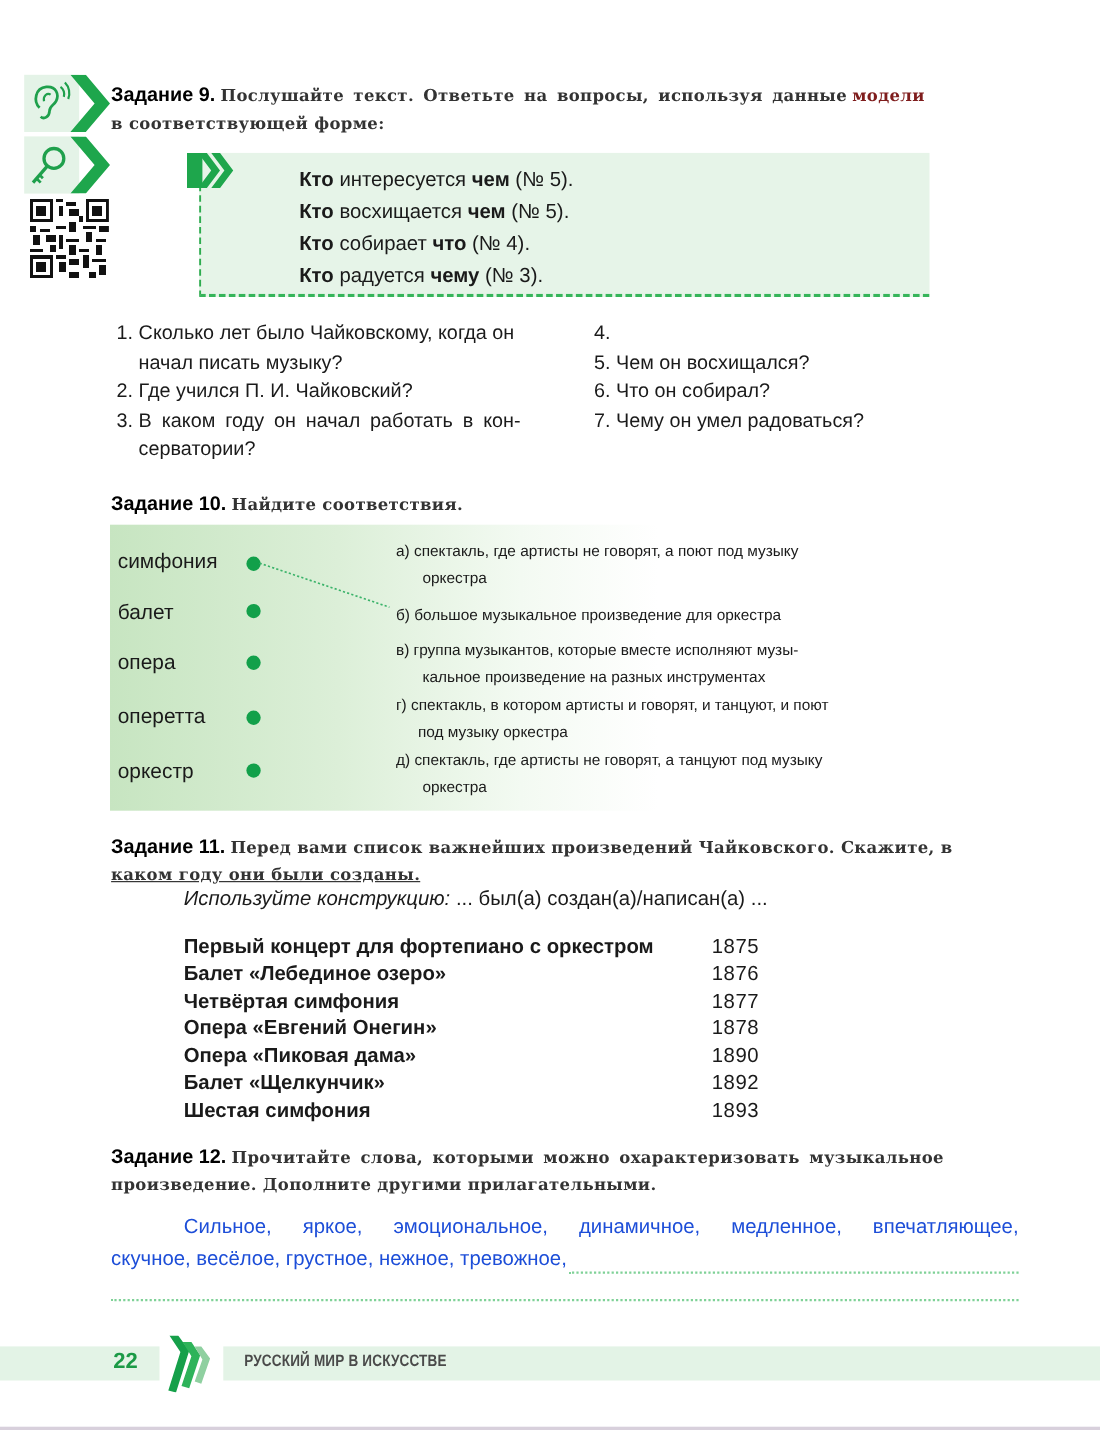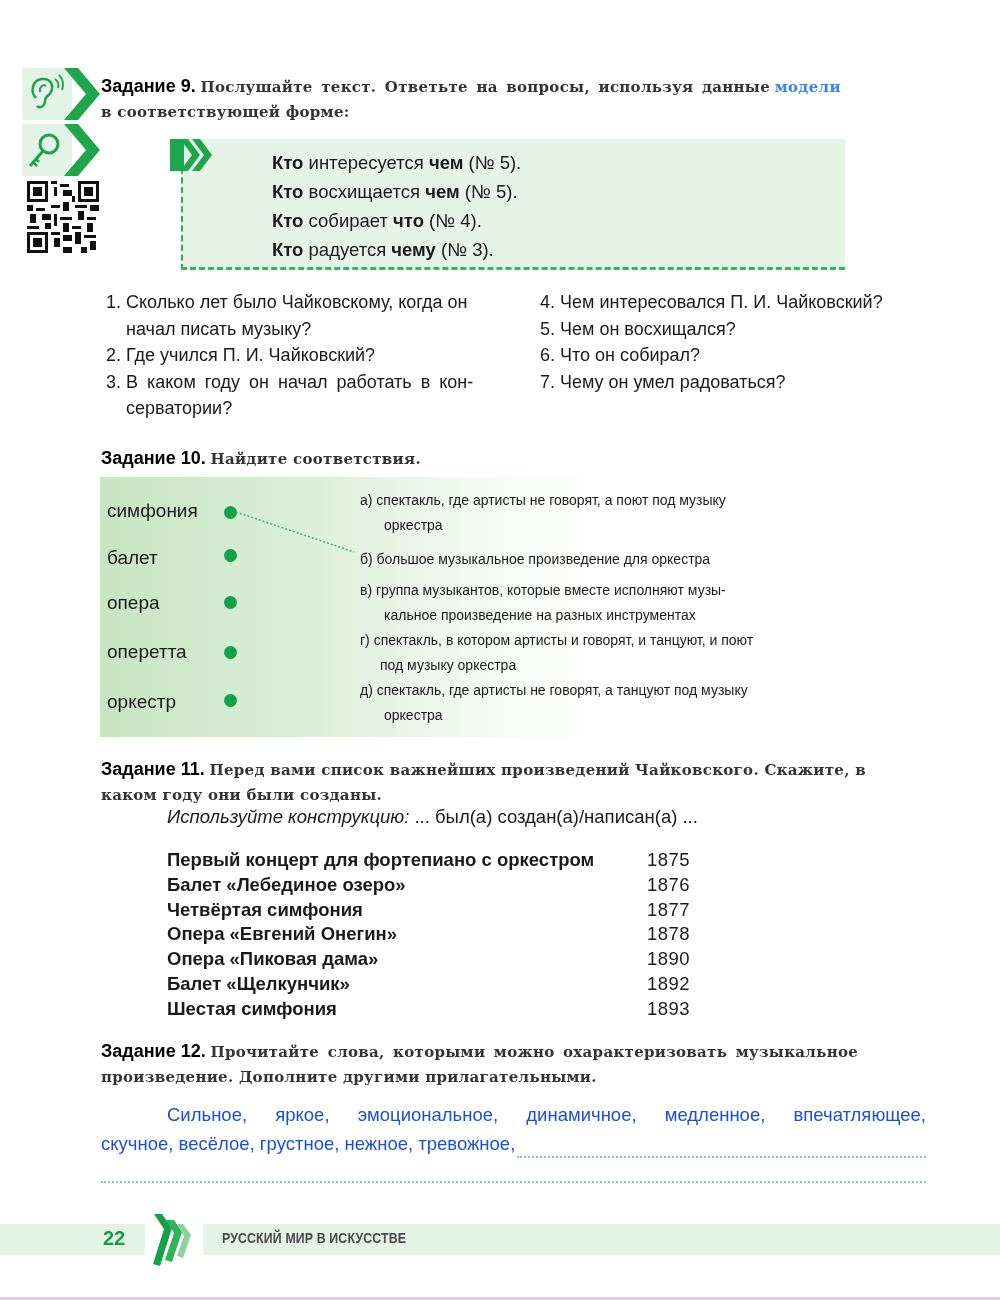--- a/index.html
+++ b/index.html
@@ -122,21 +122,21 @@
       <rect x="19" y="18" width="4" height="1"></rect>
       <rect x="21" y="20" width="2" height="3"></rect>
       <rect x="12" y="22" width="3" height="2"></rect>
       <rect x="18" y="22" width="2" height="2"></rect>
   </g>
 </svg>
 
 <div class="task-head" style="top:73px; width:825px;">
   <b class="lab">Задание 9.</b>
   <span class="txt" style="word-spacing:3px;">Послушайте текст. Ответьте на вопросы, используя данные</span>
-  <span class="txt" style="color:#3b82f6;">модели</span>
+  <span class="txt" style="color:#7f1d1d;">модели</span>
 </div>
 <div class="task-head" style="top:99px;">
   <span class="txt">в соответствующей форме:</span>
 </div>
 
 <div class="model-box"></div>
 <svg class="model-flag" viewBox="0 0 44 32">
   <rect x="0" y="0" width="14" height="32" fill="#1ea64c"></rect>
   <polygon points="10,0 18,0 30,16 18,32 10,32 22,16" fill="#1ea64c"></polygon>
   <polygon points="22,0 30,0 42,16 30,32 22,32 34,16" fill="#1ea64c"></polygon>
@@ -158,21 +158,20 @@
       <span>Где учился П. И. Чайковский?</span>
     </div>
   <div class="q-item">
       <span class="q-num">3.</span>
       <span style="text-align:justify; width:380px; display:inline-block;"><span style="word-spacing:4px;">В каком году он начал работать в кон-</span><br><span>серватории?</span></span>
     </div>
 </div>
 <div class="q-col" style="left:540px; top:289px; width:400px;">
   <div class="q-item">
       <span class="q-num">4.</span>
-      <span>Чем интересовался П. И. Чайковский?</span>
     </div>
   <div class="q-item">
       <span class="q-num">5.</span>
       <span>Чем он восхищался?</span>
     </div>
   <div class="q-item">
       <span class="q-num">6.</span>
       <span>Что он собирал?</span>
     </div>
   <div class="q-item">
@@ -217,21 +216,21 @@
   <span>г)</span> <span>спектакль, в котором артисты и говорят, и танцуют, и поют</span><br><span class="cont" style="padding-left:20px;">под музыку оркестра</span>
 </div>
 <div class="def" style="top:678px;">
   <span>д)</span> <span>спектакль, где артисты не говорят, а танцуют под музыку</span><br><span class="cont">оркестра</span>
 </div>
 
 <div class="task-head" style="top:756px; width:825px; text-align:justify;">
   <b class="lab">Задание 11.</b>
   <span class="txt">Перед вами список важнейших произведений Чайковского. Скажите, в</span>
 </div>
-<div class="task-head" style="top:782px;">
+<div class="task-head" style="top:782px;text-decoration:underline;">
   <span class="txt">каком году они были созданы.</span>
 </div>
 
 <div class="construct">
   <span>Используйте конструкцию:</span><span style="font-style:normal;"> ... был(а) создан(а)/написан(а) ...</span>
 </div>
 
 <div class="works">
   <div class="work-row">
       <span class="work-title">Первый концерт для фортепиано с оркестром</span>

